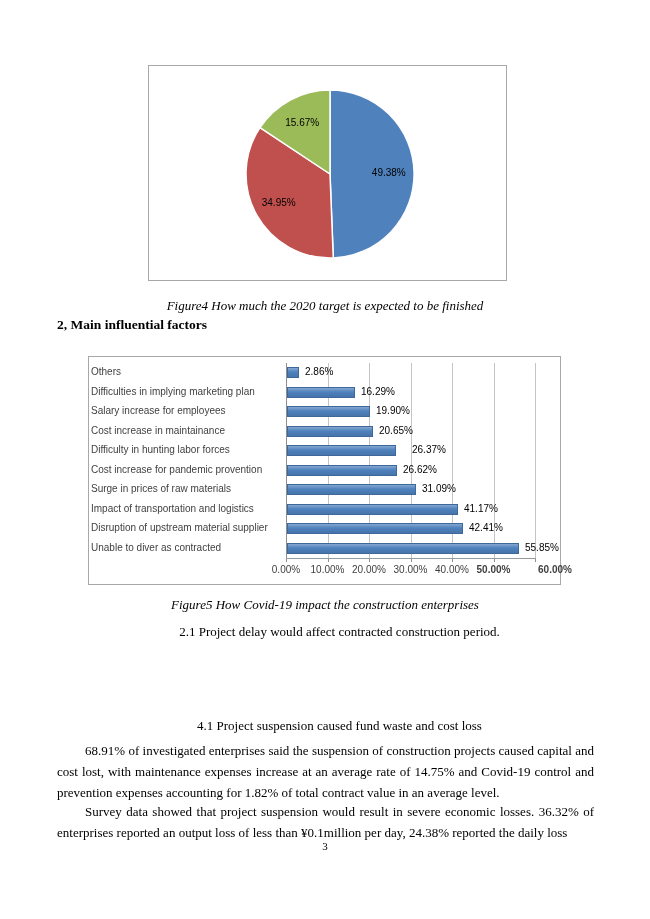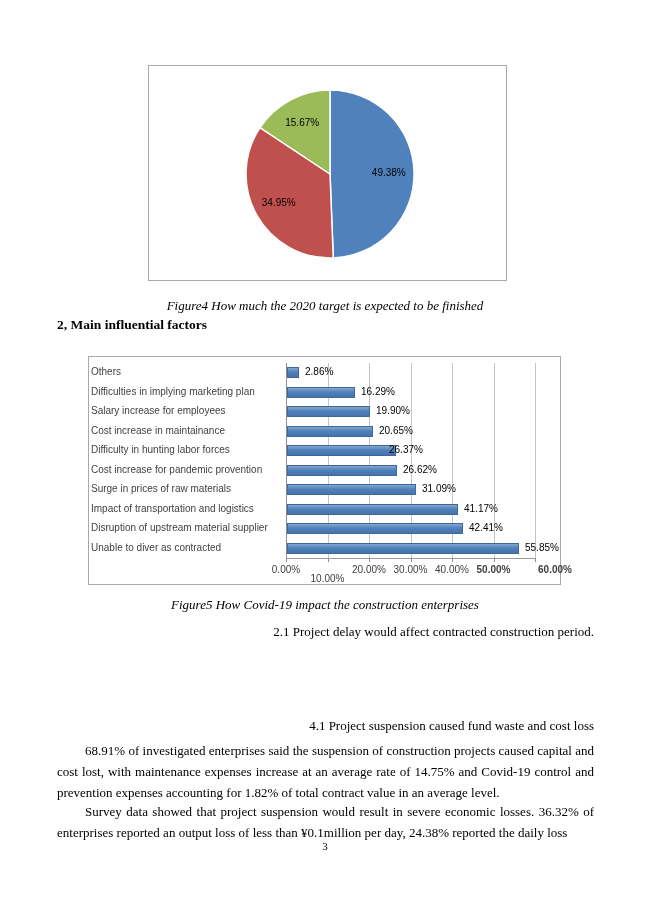--- a/index.html
+++ b/index.html
@@ -13,21 +13,21 @@
   #bar-box{left:88px;top:356px;width:471px;height:227px;}
   .chart-inner{position:absolute;left:0;top:0;right:0;bottom:0;font-family:"Liberation Sans", sans-serif;}
   .caption{position:absolute;left:0;width:650px;text-align:center;font-style:italic;font-size:13px;}
   #caption4{top:298px;}
   #caption5{top:597px;}
   .heading{position:absolute;left:57px;top:317px;margin:0;font-size:13.5px;font-weight:bold;}
   .body-para{
     position:absolute;left:57px;width:537px;margin:0;
     font-size:13px;line-height:21px;text-align:justify;text-indent:28px;
   }
-  .subhead{text-align:right;}
+  .subhead{text-align:center;}
   #p21{top:621px;}
   #pAmong{top:645px;}
   #p22{top:715px;}
   #p6891{top:740px;}
   #pSurvey{top:801px;}
   .footer{position:absolute;top:840px;left:0;width:650px;text-align:center;font-size:11px;}
   
   .vgrid{position:absolute;width:1px;background:#c4c4c4;}
   .vgrid.axis0{background:#8f8f8f;}
   .haxis{position:absolute;height:1px;background:#9a9a9a;}
@@ -62,21 +62,21 @@
 
   <h2 class="heading">2, Main influential factors</h2>
 
   <figure class="chart-box" id="bar-box">
     <div class="chart-inner">
         <div class="vgrid axis0" style="left: 197px; top: 6px; height: 195px;"></div>
         <div class="tickmark" style="left: 197px; top: 201px;"></div>
         <div class="tick-label" style="left: 171px; top: 207px;">0.00%</div>
         <div class="vgrid" style="left: 238.5px; top: 6px; height: 195px;"></div>
         <div class="tickmark" style="left: 238.5px; top: 201px;"></div>
-        <div class="tick-label" style="left: 212.5px; top: 216px;">10.00%</div>
+        <div class="tick-label" style="left: 212.5px; top: 207px;">10.00%</div>
         <div class="vgrid" style="left: 280px; top: 6px; height: 195px;"></div>
         <div class="tickmark" style="left: 280px; top: 201px;"></div>
         <div class="tick-label" style="left: 254px; top: 207px;">20.00%</div>
         <div class="vgrid" style="left: 321.5px; top: 6px; height: 195px;"></div>
         <div class="tickmark" style="left: 321.5px; top: 201px;"></div>
         <div class="tick-label" style="left: 295.5px; top: 207px;">30.00%</div>
         <div class="vgrid" style="left: 363px; top: 6px; height: 195px;"></div>
         <div class="tickmark" style="left: 363px; top: 201px;"></div>
         <div class="tick-label" style="left: 337px; top: 207px;">40.00%</div>
         <div class="vgrid" style="left: 404.5px; top: 6px; height: 195px;"></div>
@@ -93,21 +93,21 @@
         <div class="hbar" style="left: 198px; top: 29.5px; width: 68px; background-color: rgb(79, 129, 189);"></div>
         <div class="val-label" style="left: 272px; top: 28.5px;">16.29%</div>
         <div class="cat-label" style="top: 48px;">Salary increase for employees</div>
         <div class="hbar" style="left: 198px; top: 49px; width: 83px; background-color: rgb(79, 129, 189);"></div>
         <div class="val-label" style="left: 287px; top: 48px;">19.90%</div>
         <div class="cat-label" style="top: 67.5px;">Cost increase in maintainance</div>
         <div class="hbar" style="left: 198px; top: 68.5px; width: 86px; background-color: rgb(79, 129, 189);"></div>
         <div class="val-label" style="left: 290px; top: 67.5px;">20.65%</div>
         <div class="cat-label" style="top: 87px;">Difficulty in hunting labor forces</div>
         <div class="hbar" style="left: 198px; top: 88px; width: 109px; background-color: rgb(79, 129, 189);"></div>
-        <div class="val-label" style="left: 300px; top: 87px;">26.37%</div>
+        <div class="val-label" style="left: 323px; top: 87px;">26.37%</div>
         <div class="cat-label" style="top: 106.5px;">Cost increase for pandemic provention</div>
         <div class="hbar" style="left: 198px; top: 107.5px; width: 110px; background-color: rgb(79, 129, 189);"></div>
         <div class="val-label" style="left: 314px; top: 106.5px;">26.62%</div>
         <div class="cat-label" style="top: 126px;">Surge in prices of raw materials</div>
         <div class="hbar" style="left: 198px; top: 127px; width: 129px; background-color: rgb(79, 129, 189);"></div>
         <div class="val-label" style="left: 333px; top: 126px; text-align: right;">31.09%</div>
         <div class="cat-label" style="top: 145.5px;">Impact of transportation and logistics</div>
         <div class="hbar" style="left: 198px; top: 146.5px; width: 171px; background-color: rgb(79, 129, 189);"></div>
         <div class="val-label" style="left: 375px; top: 145.5px;">41.17%</div>
         <div class="cat-label" style="top: 165px;">Disruption of upstream material supplier</div>

